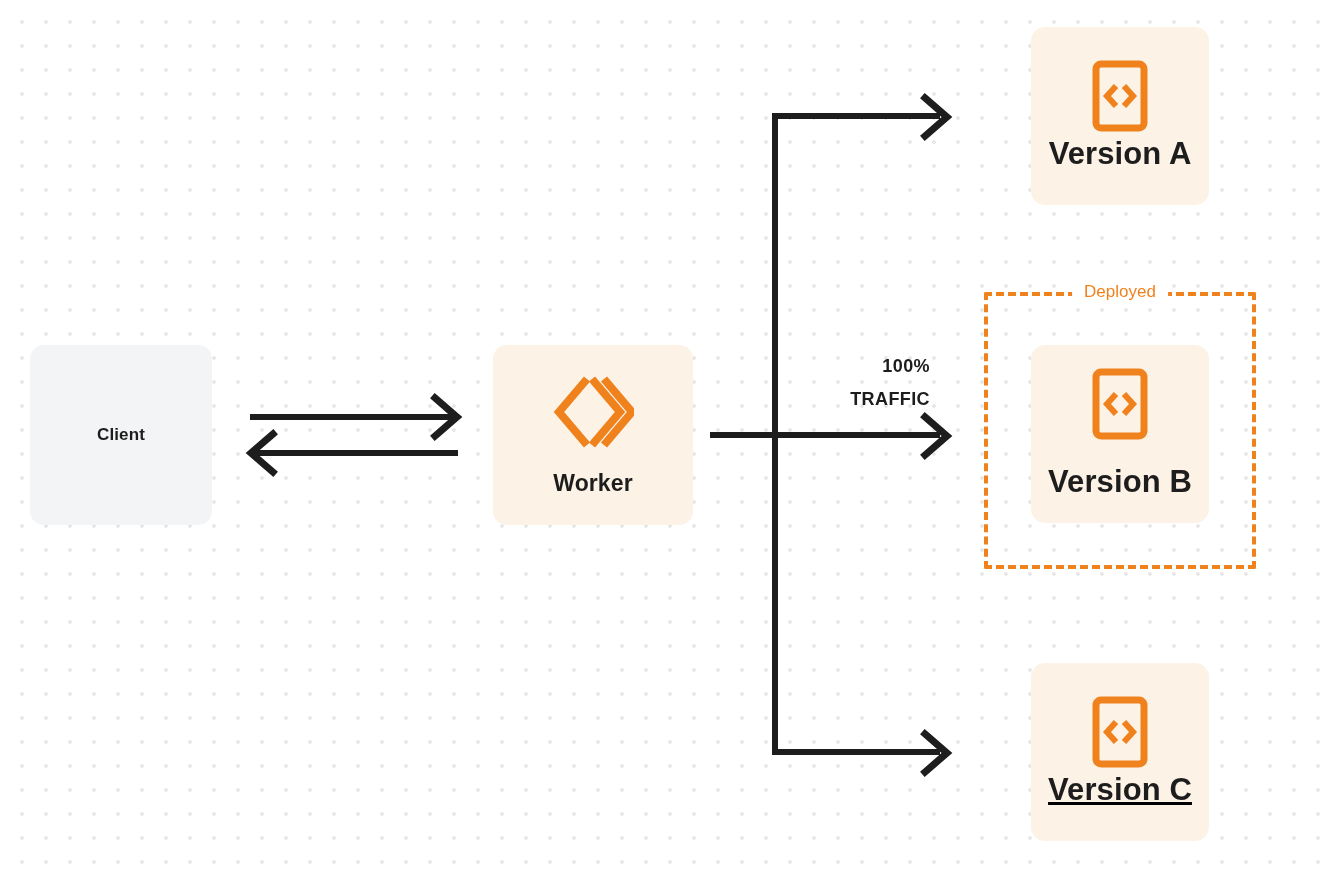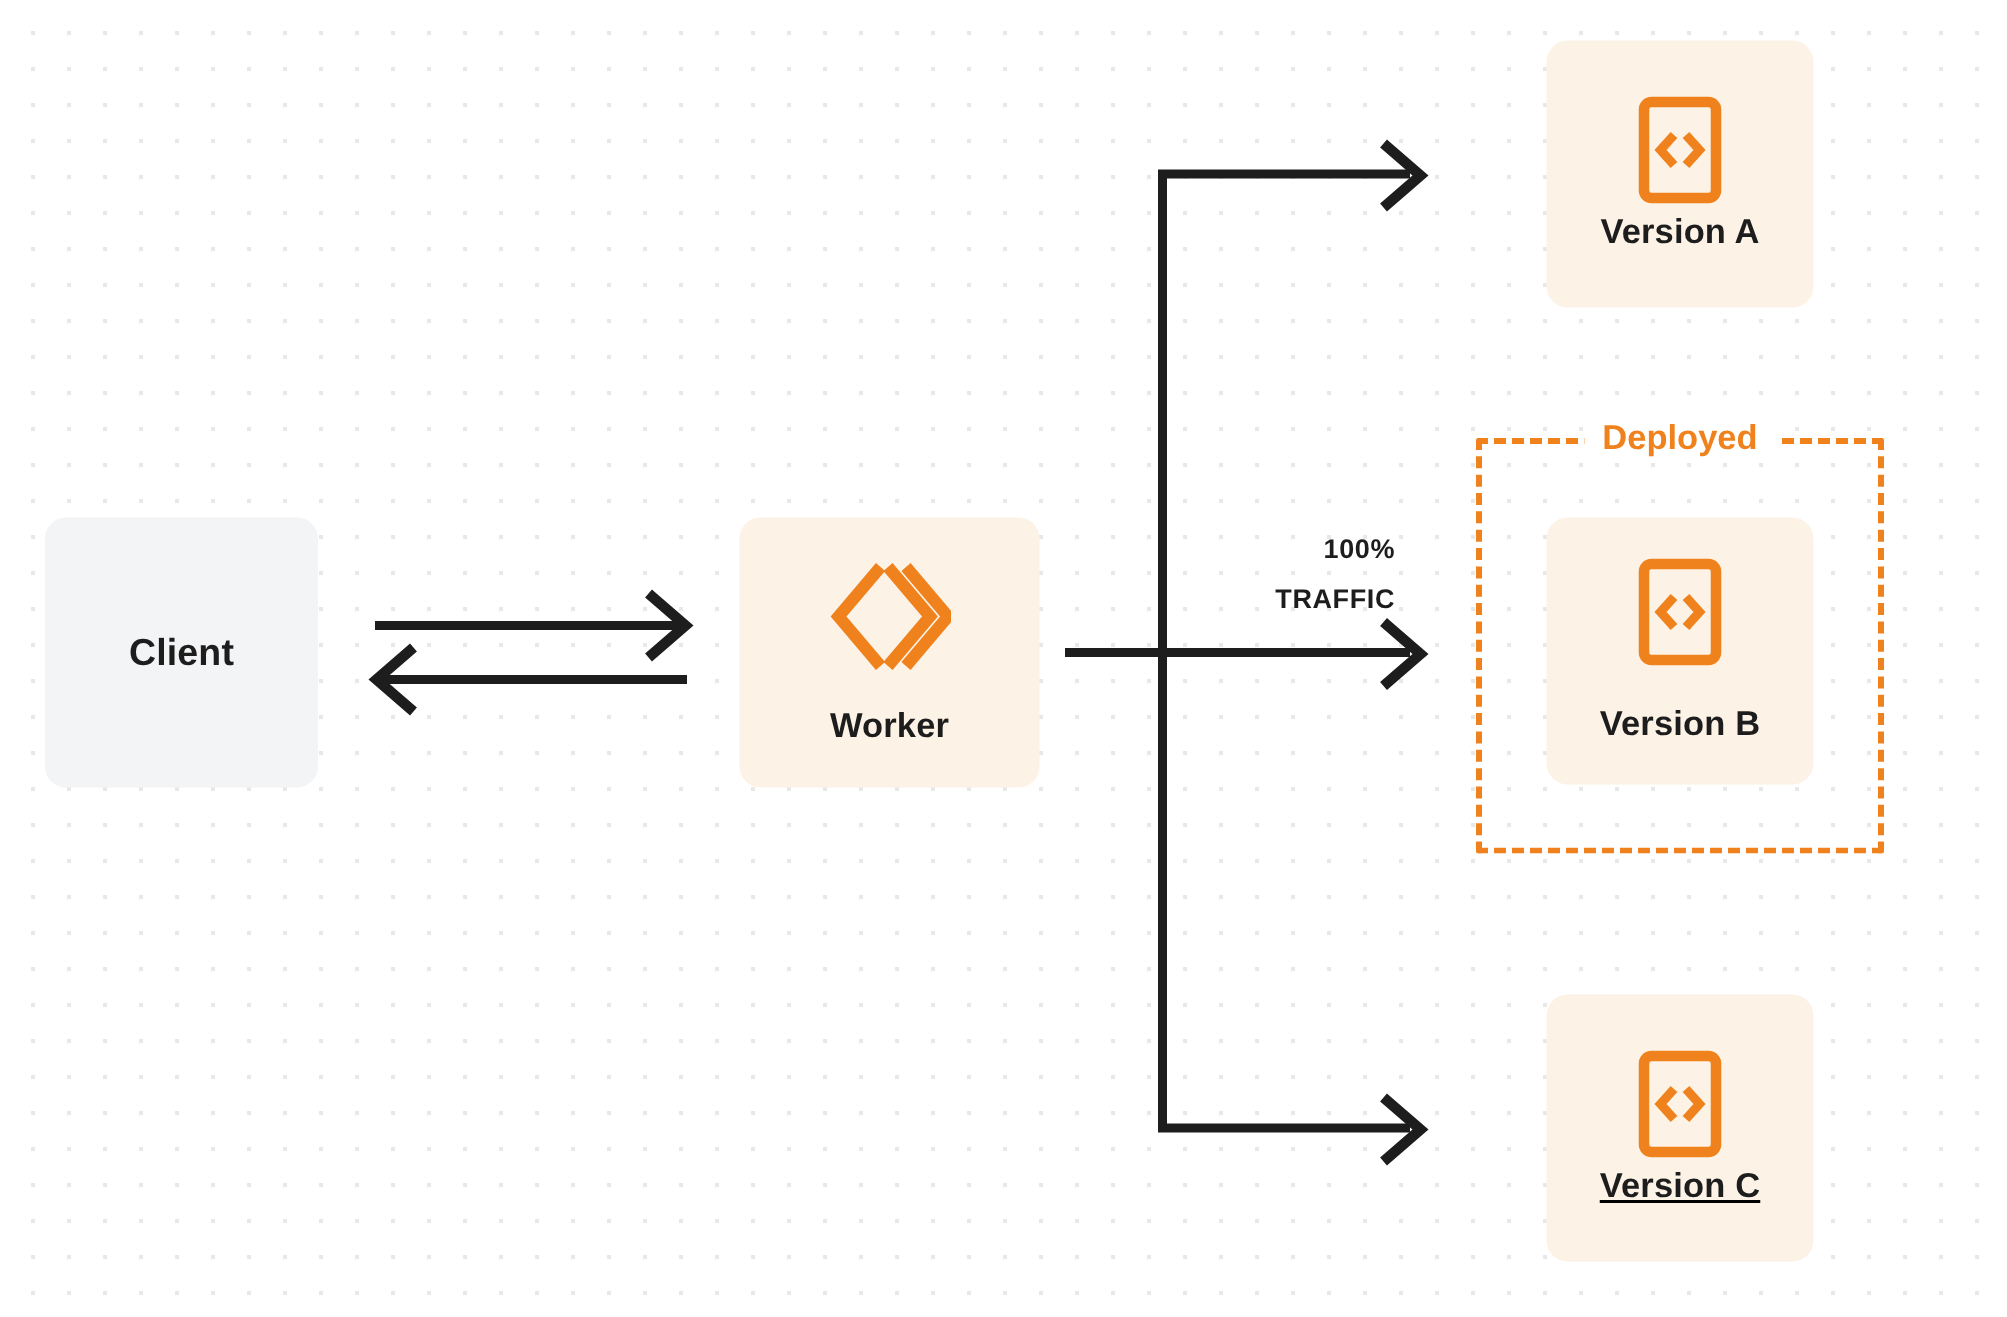--- a/index.html
+++ b/index.html
@@ -38,40 +38,40 @@
   }
 
   
   #client-node {
     left: 30px;
     top: 345px;
     width: 182px;
     height: 180px;
     background: #f3f4f5;
   }
-  #client-node .node-label { font-size: 25px; }
+  #client-node .node-label { font-size: 17px; }
 
   
   #worker-node {
     left: 493px;
     top: 345px;
     width: 200px;
     height: 180px;
     background: #fdf2e6;
   }
   #worker-node .node-label { font-size: 23px; margin-top: 16px; }
 
   
   .version-node {
     width: 178px;
     height: 178px;
     background: #fdf2e6;
     left: 1031px;
   }
-  .version-node .node-label { font-size: 23px; }
+  .version-node .node-label { font-size: 31px; }
   #version-a-node { top: 27px; }
   #version-b-node { top: 345px; gap: 20px; }
   #version-c-node { top: 663px; text-decoration: underline; }
 
   
   .code-icon { display: block; }
   .worker-icon { display: block; }
 
   
   #deployed-group {
@@ -85,22 +85,22 @@
     border-radius: 2px;
   }
   #deployed-label {
     position: absolute;
     left: 50%;
     top: -4px;
     transform: translate(-50%, -52%);
     background: #ffffff;
     padding: 0 12px;
     color: #f0821e;
-    font-size: 23px;
-    font-weight: bold;
+    font-size: 17px;
+    font-weight: normal;
     white-space: nowrap;
     line-height: 1;
   }
 
   
   #traffic-label {
     position: absolute;
     left: 790px;
     top: 350px;
     width: 140px;

